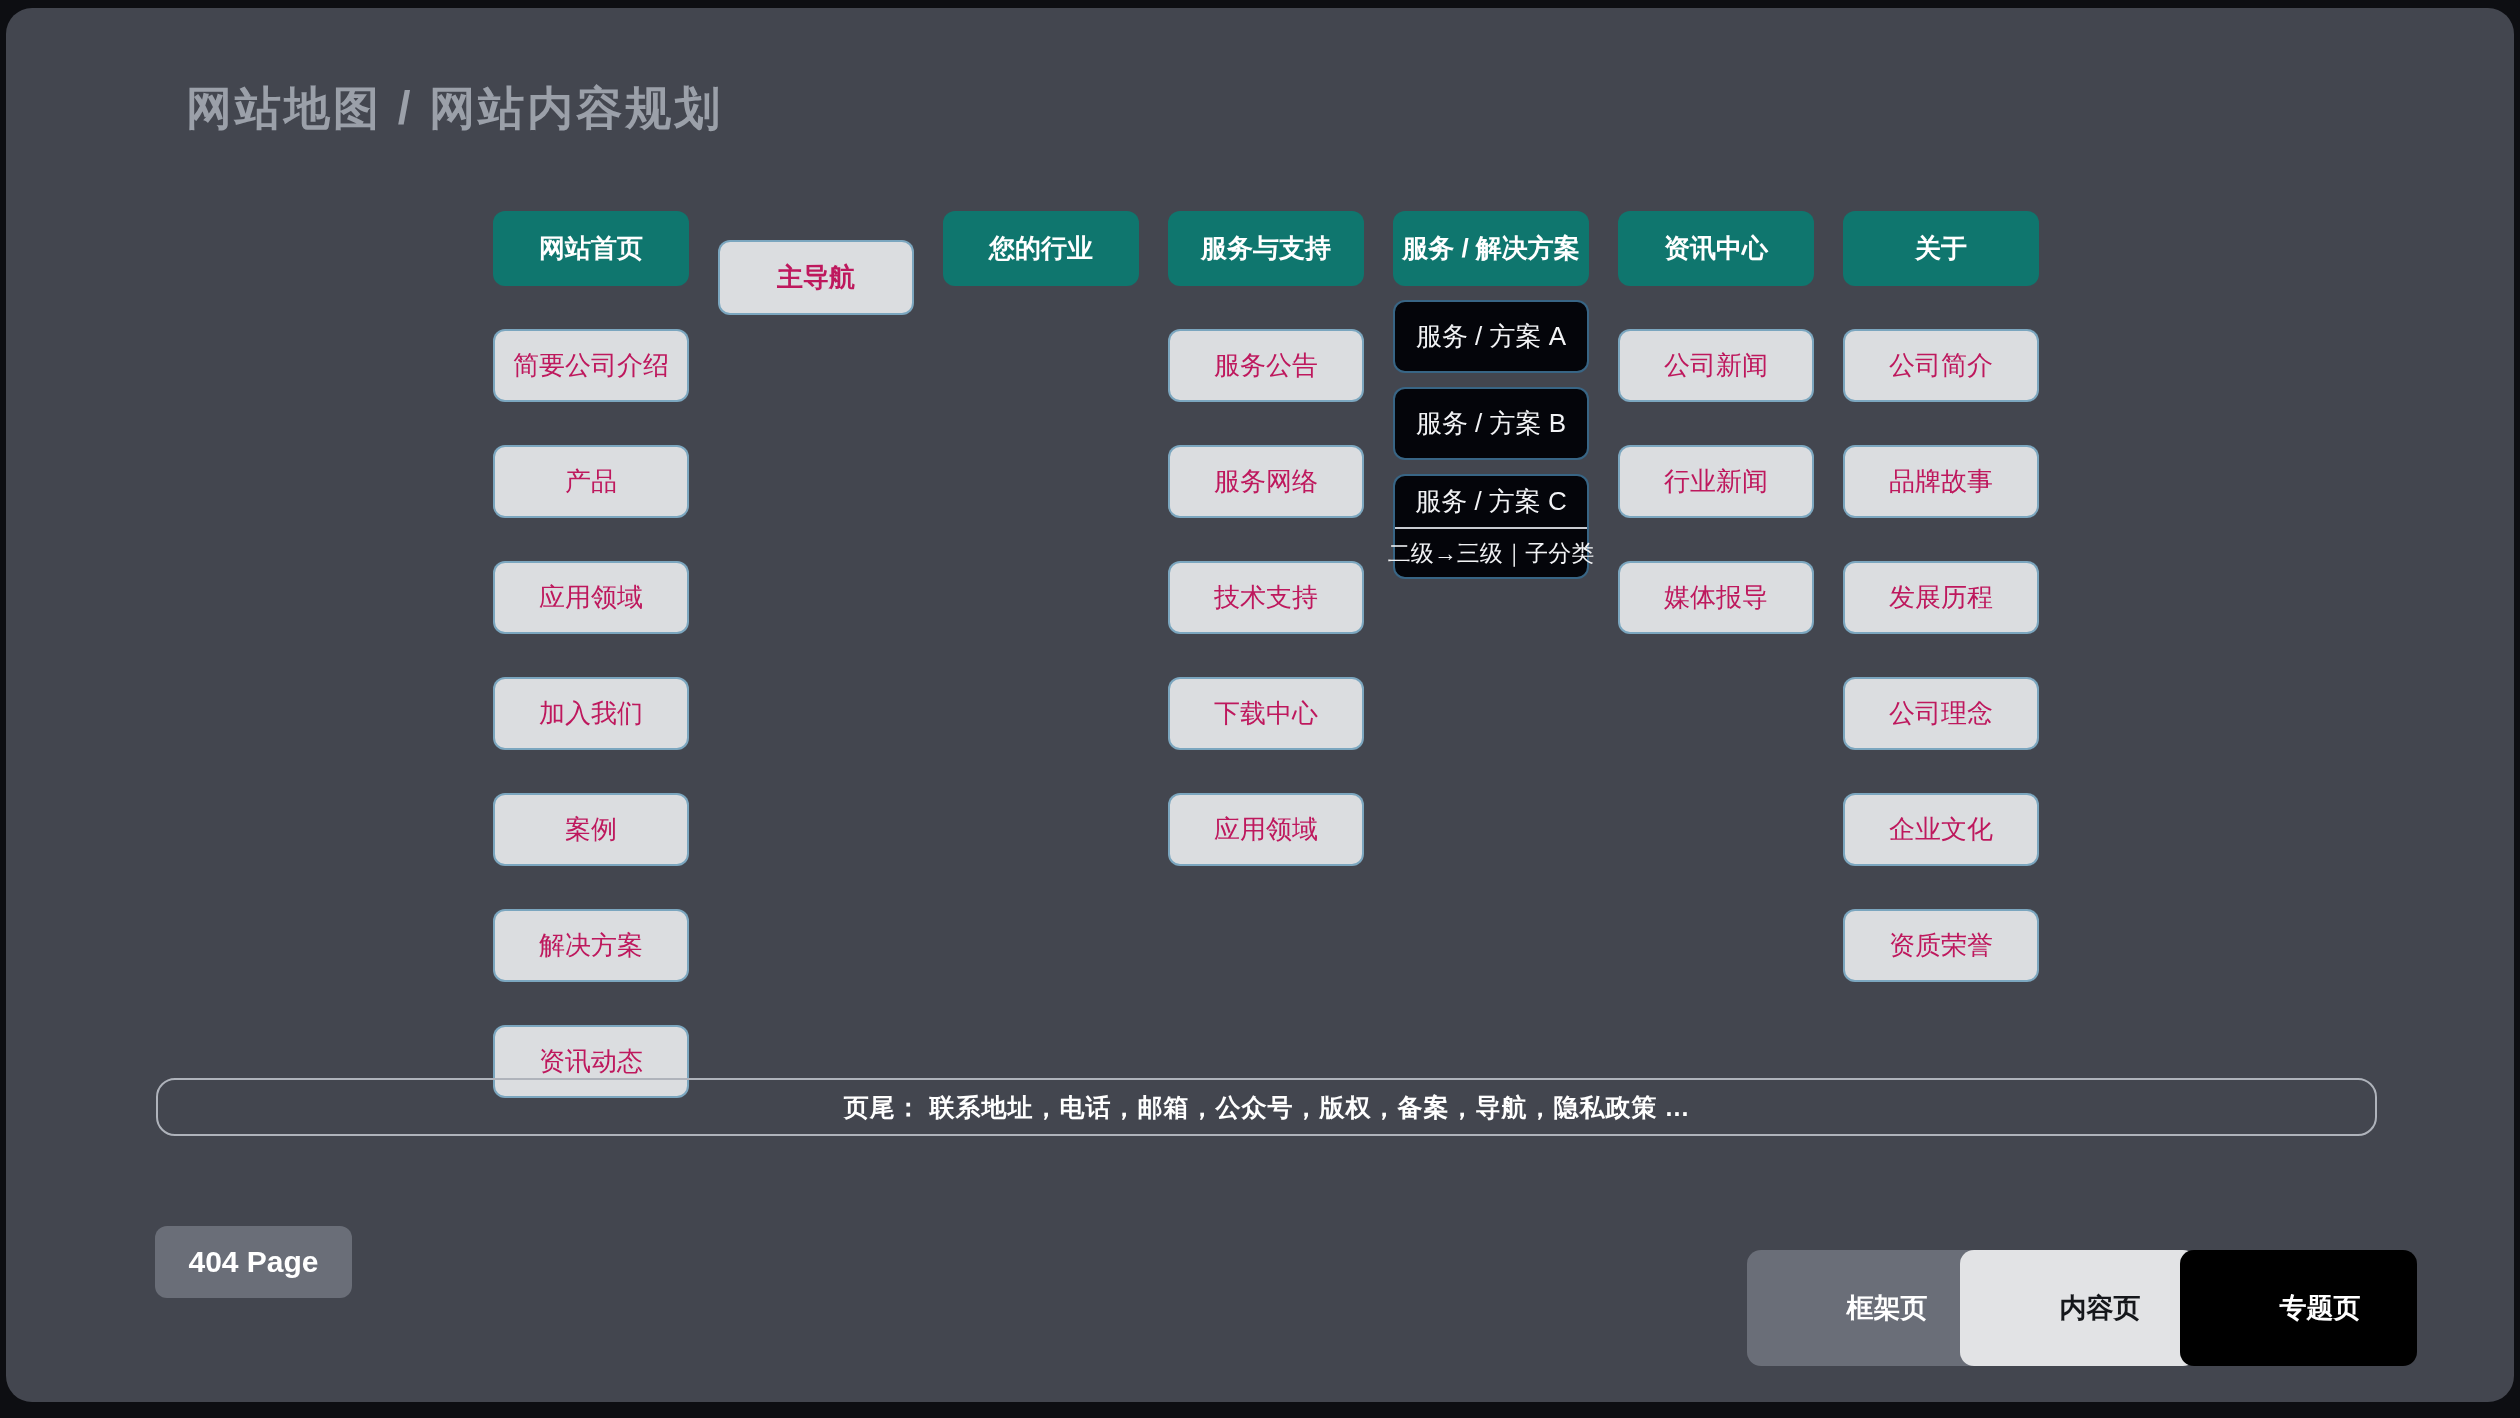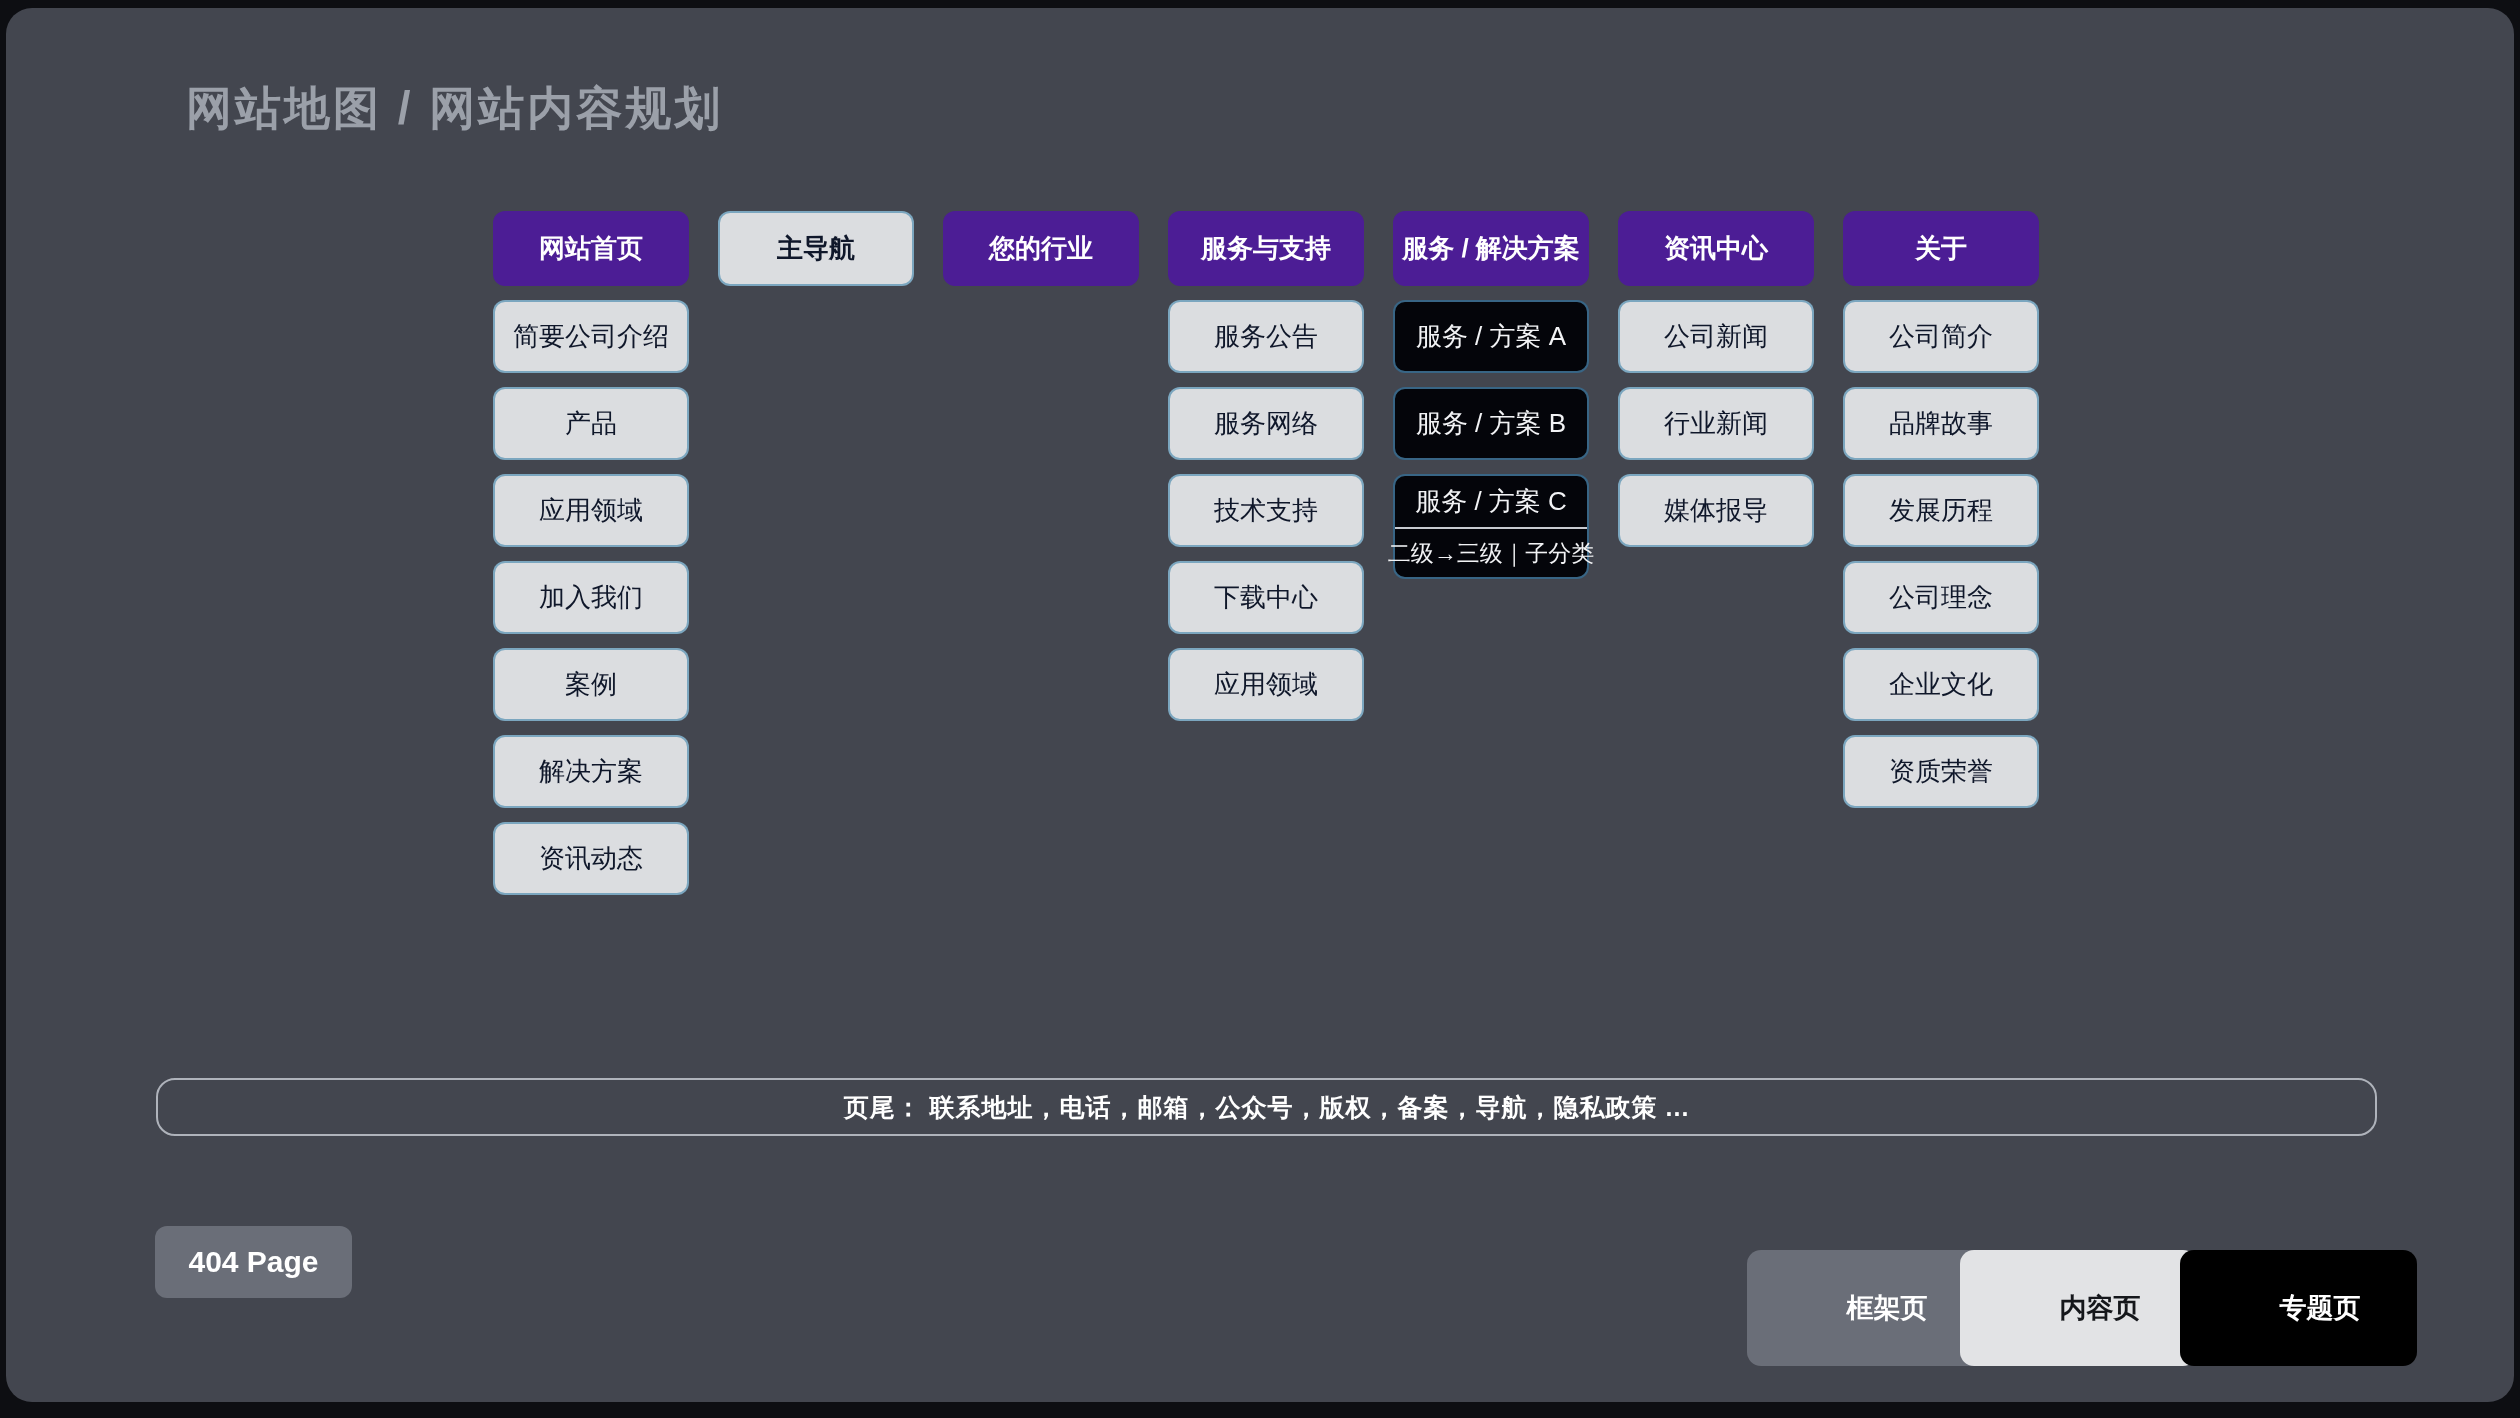--- a/index.html
+++ b/index.html
@@ -47,27 +47,28 @@
     display: flex;
     align-items: center;
     justify-content: center;
     font-size: 26px;
     white-space: nowrap;
     cursor: default;
   }
   .hdr  { height: 75px; font-weight: bold; }
   .item { height: 73px; }
   .frame {
-    background: #4c1d95;
+    background: #0f766e;
     color: #FFFFFF;
   }
   .content {
     background: #DBDDE0;
-    color: #0f172a;
+    color: #be185d;
     border: 2px solid rgba(106, 156, 184, 0.85);
+    margin-top: 29px;
   }
   .topic {
     background: #04050A;
     color: #F2F3F5;
     border: 2px solid rgba(62, 112, 146, 0.9);
   }
   .compound {
     height: 105px;
     flex-direction: column;
     align-items: stretch;

